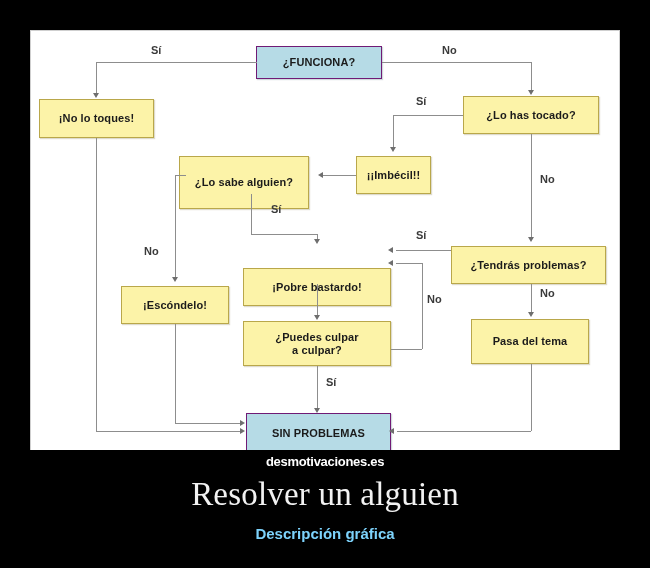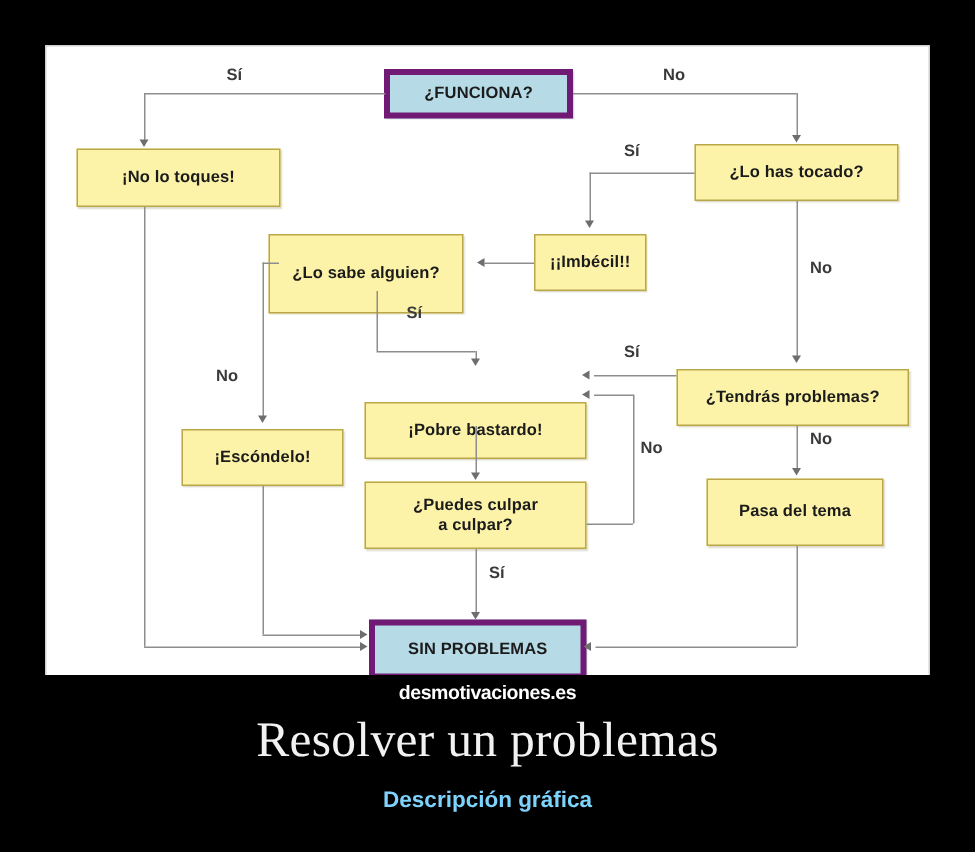--- a/index.html
+++ b/index.html
@@ -43,21 +43,21 @@
     display: flex;
     align-items: center;
     justify-content: center;
     text-align: center;
     line-height: 1.18;
     letter-spacing: 0.1px;
     box-shadow: 1px 1px 1px rgba(120,110,60,0.25);
   }
   .node.blue {
     background: #b6dbe6;
-    border: 4px solid #701a75;
+    border: 1px solid #701a75;
     box-shadow: 1px 1px 1px rgba(70,110,120,0.25);
   }
   
   .ln {
     position: absolute;
     background: #8d8d8d;
   }
   .lh { height: 1px; }
   .lv { width: 1px; }
   .lbl {
@@ -128,21 +128,21 @@
 <body>
 
 <div id="poster">
 
   <div id="canvas">
 
     <div class="node blue" style="left:225px; top:15px; width:126px; height:33px;">
       <span>¿FUNCIONA?</span>
     </div>
 
-    <div class="node" style="left:20px; top:68px; width:136px; height:39px;">
+    <div class="node" style="left:8px; top:68px; width:115px; height:39px;">
       <span>¡No lo toques!</span>
     </div>
 
     <div class="node" style="left:432px; top:65px; width:136px; height:38px;">
       <span>¿Lo has tocado?</span>
     </div>
 
     <div class="node" style="left:325px; top:125px; width:75px; height:38px;">
       <span>¡¡Imbécil!!</span>
     </div>
@@ -241,16 +241,16 @@
     <div class="ln lv" style="left:500px; top:333px; height:67px;"></div>
     <div class="ln lh" style="left:366px; top:400px; width:134px;"></div>
     <div class="arrow arr-left" style="left:358px; top:397px;"></div>
 
   </div>
 
   <div id="watermark">
     <span class="wm-text">desmotivaciones.es</span>
   </div>
 
-  <div id="title">Resolver un problemas</div>
+  <div id="title">Resolver un alguien</div>
   <div id="subtitle">Descripción gráfica</div>
 
 </div>
 
 </body></html>

